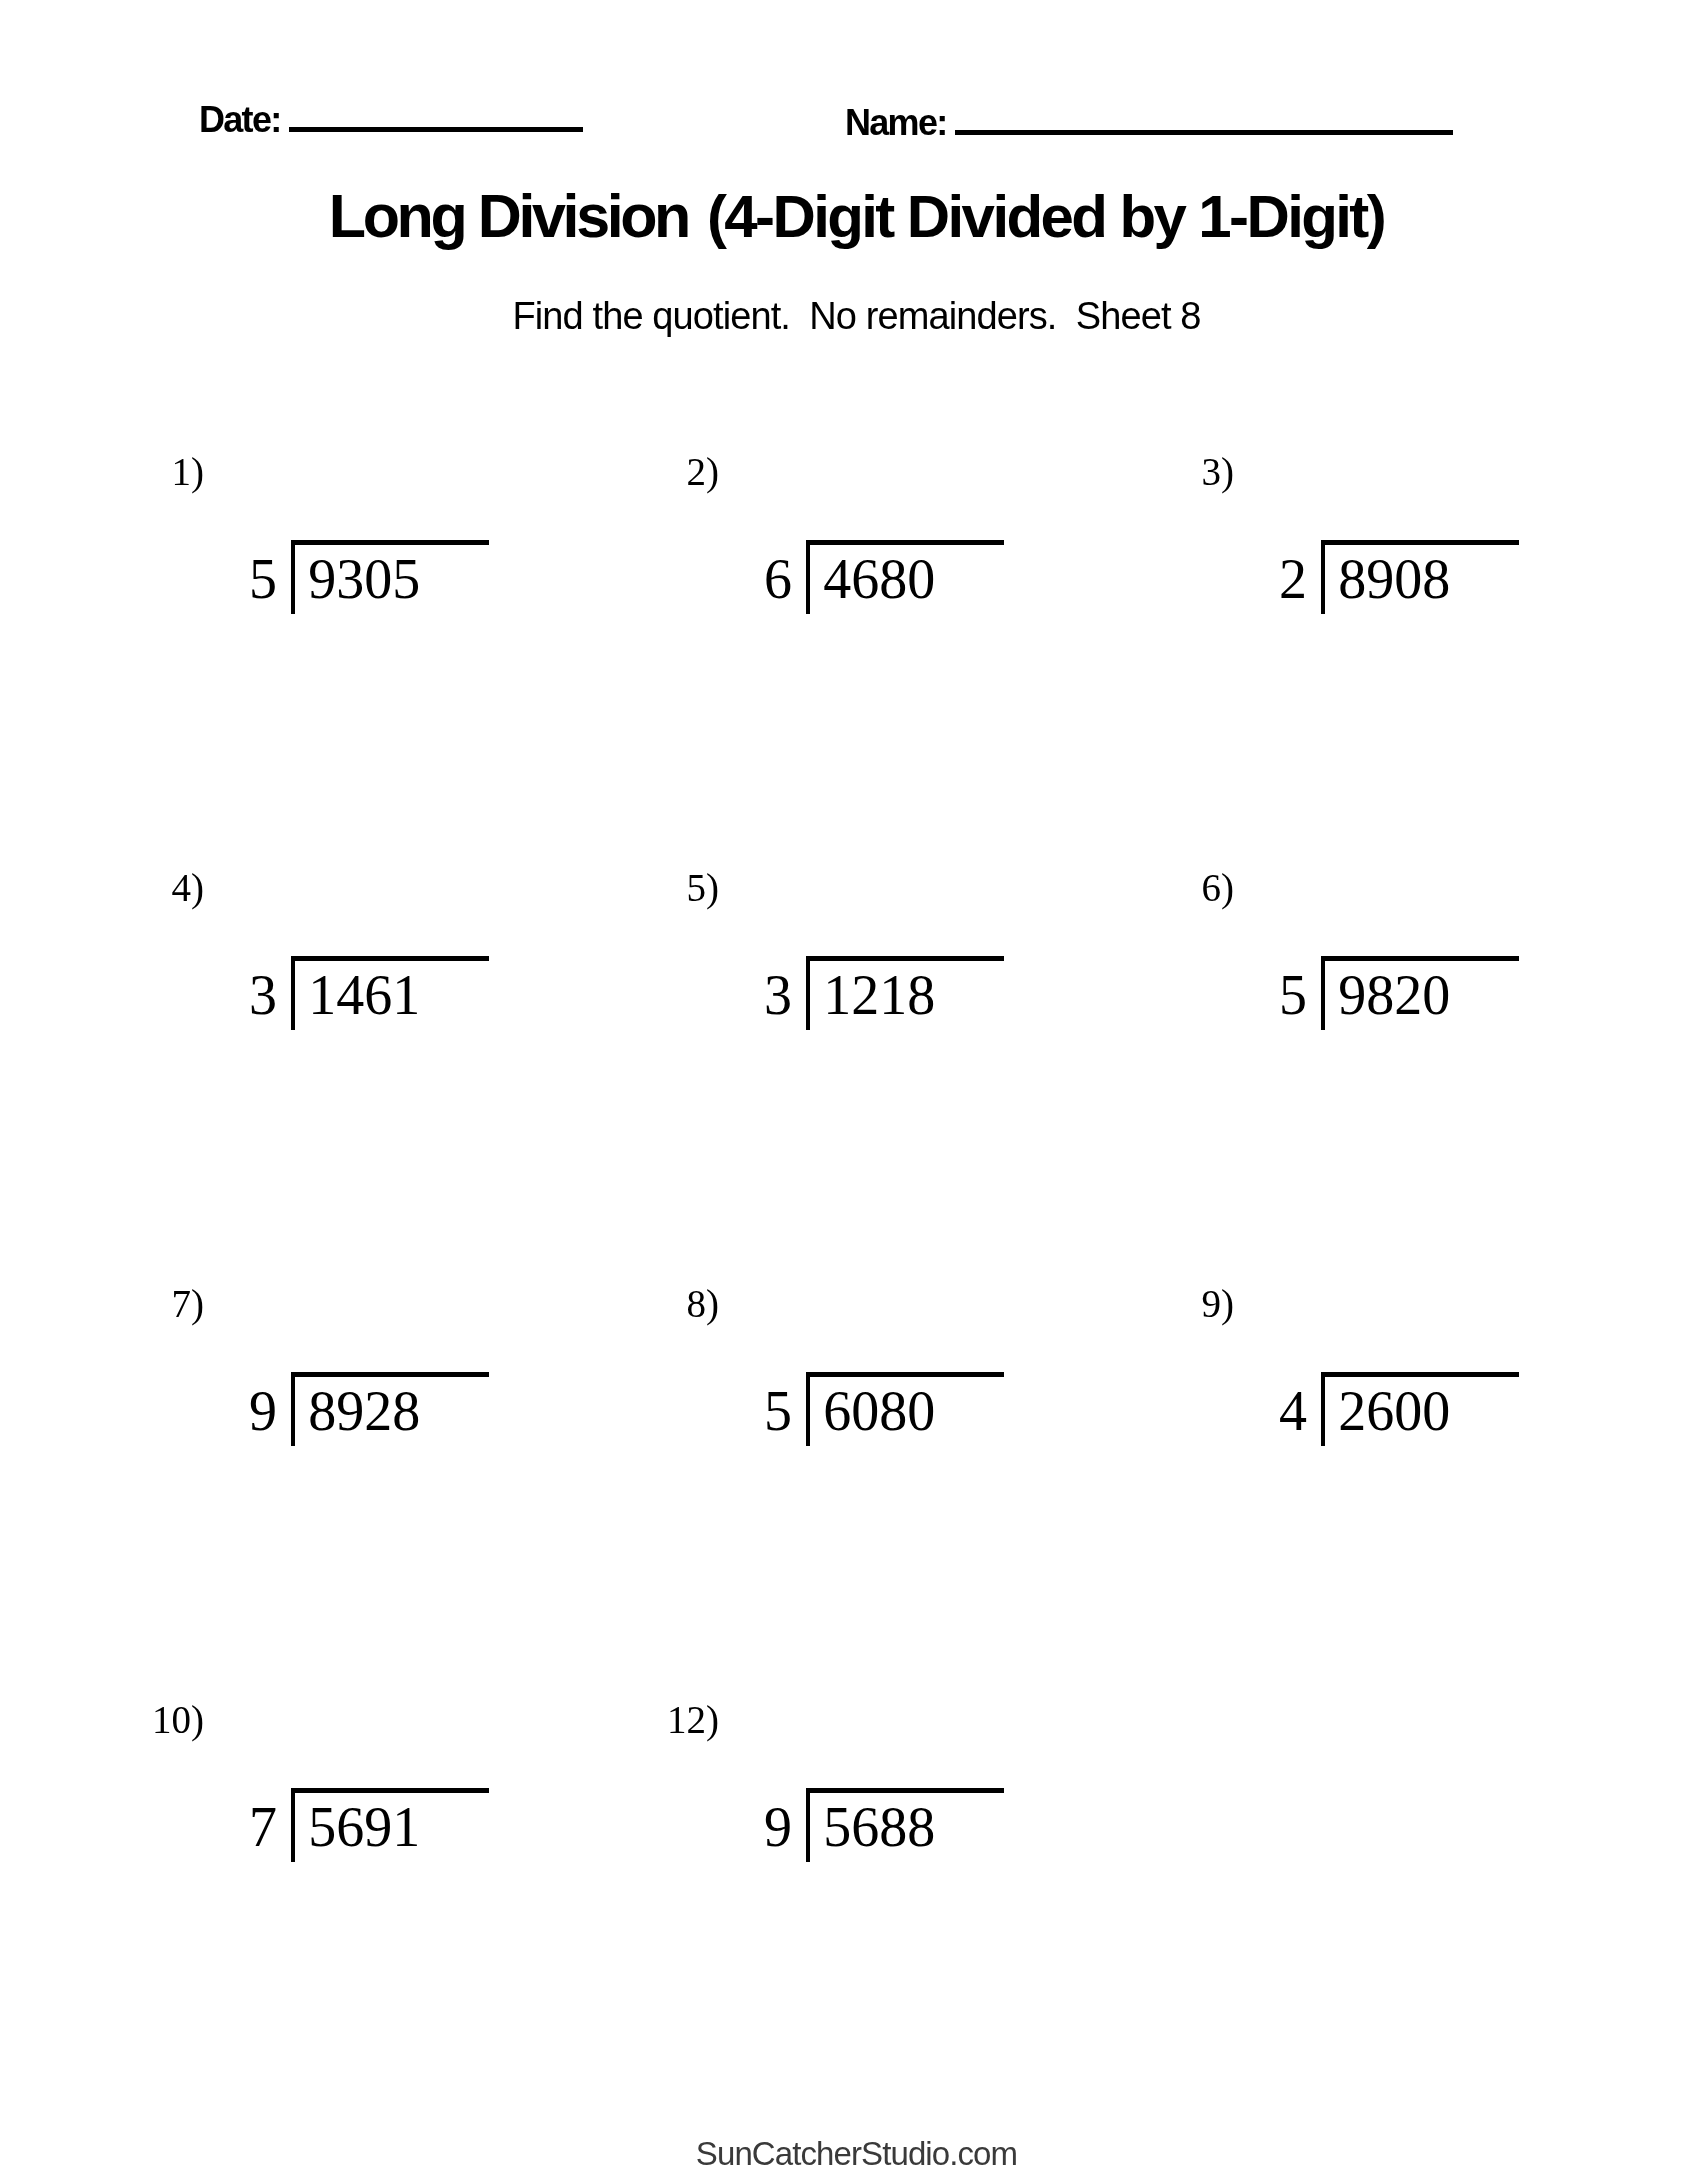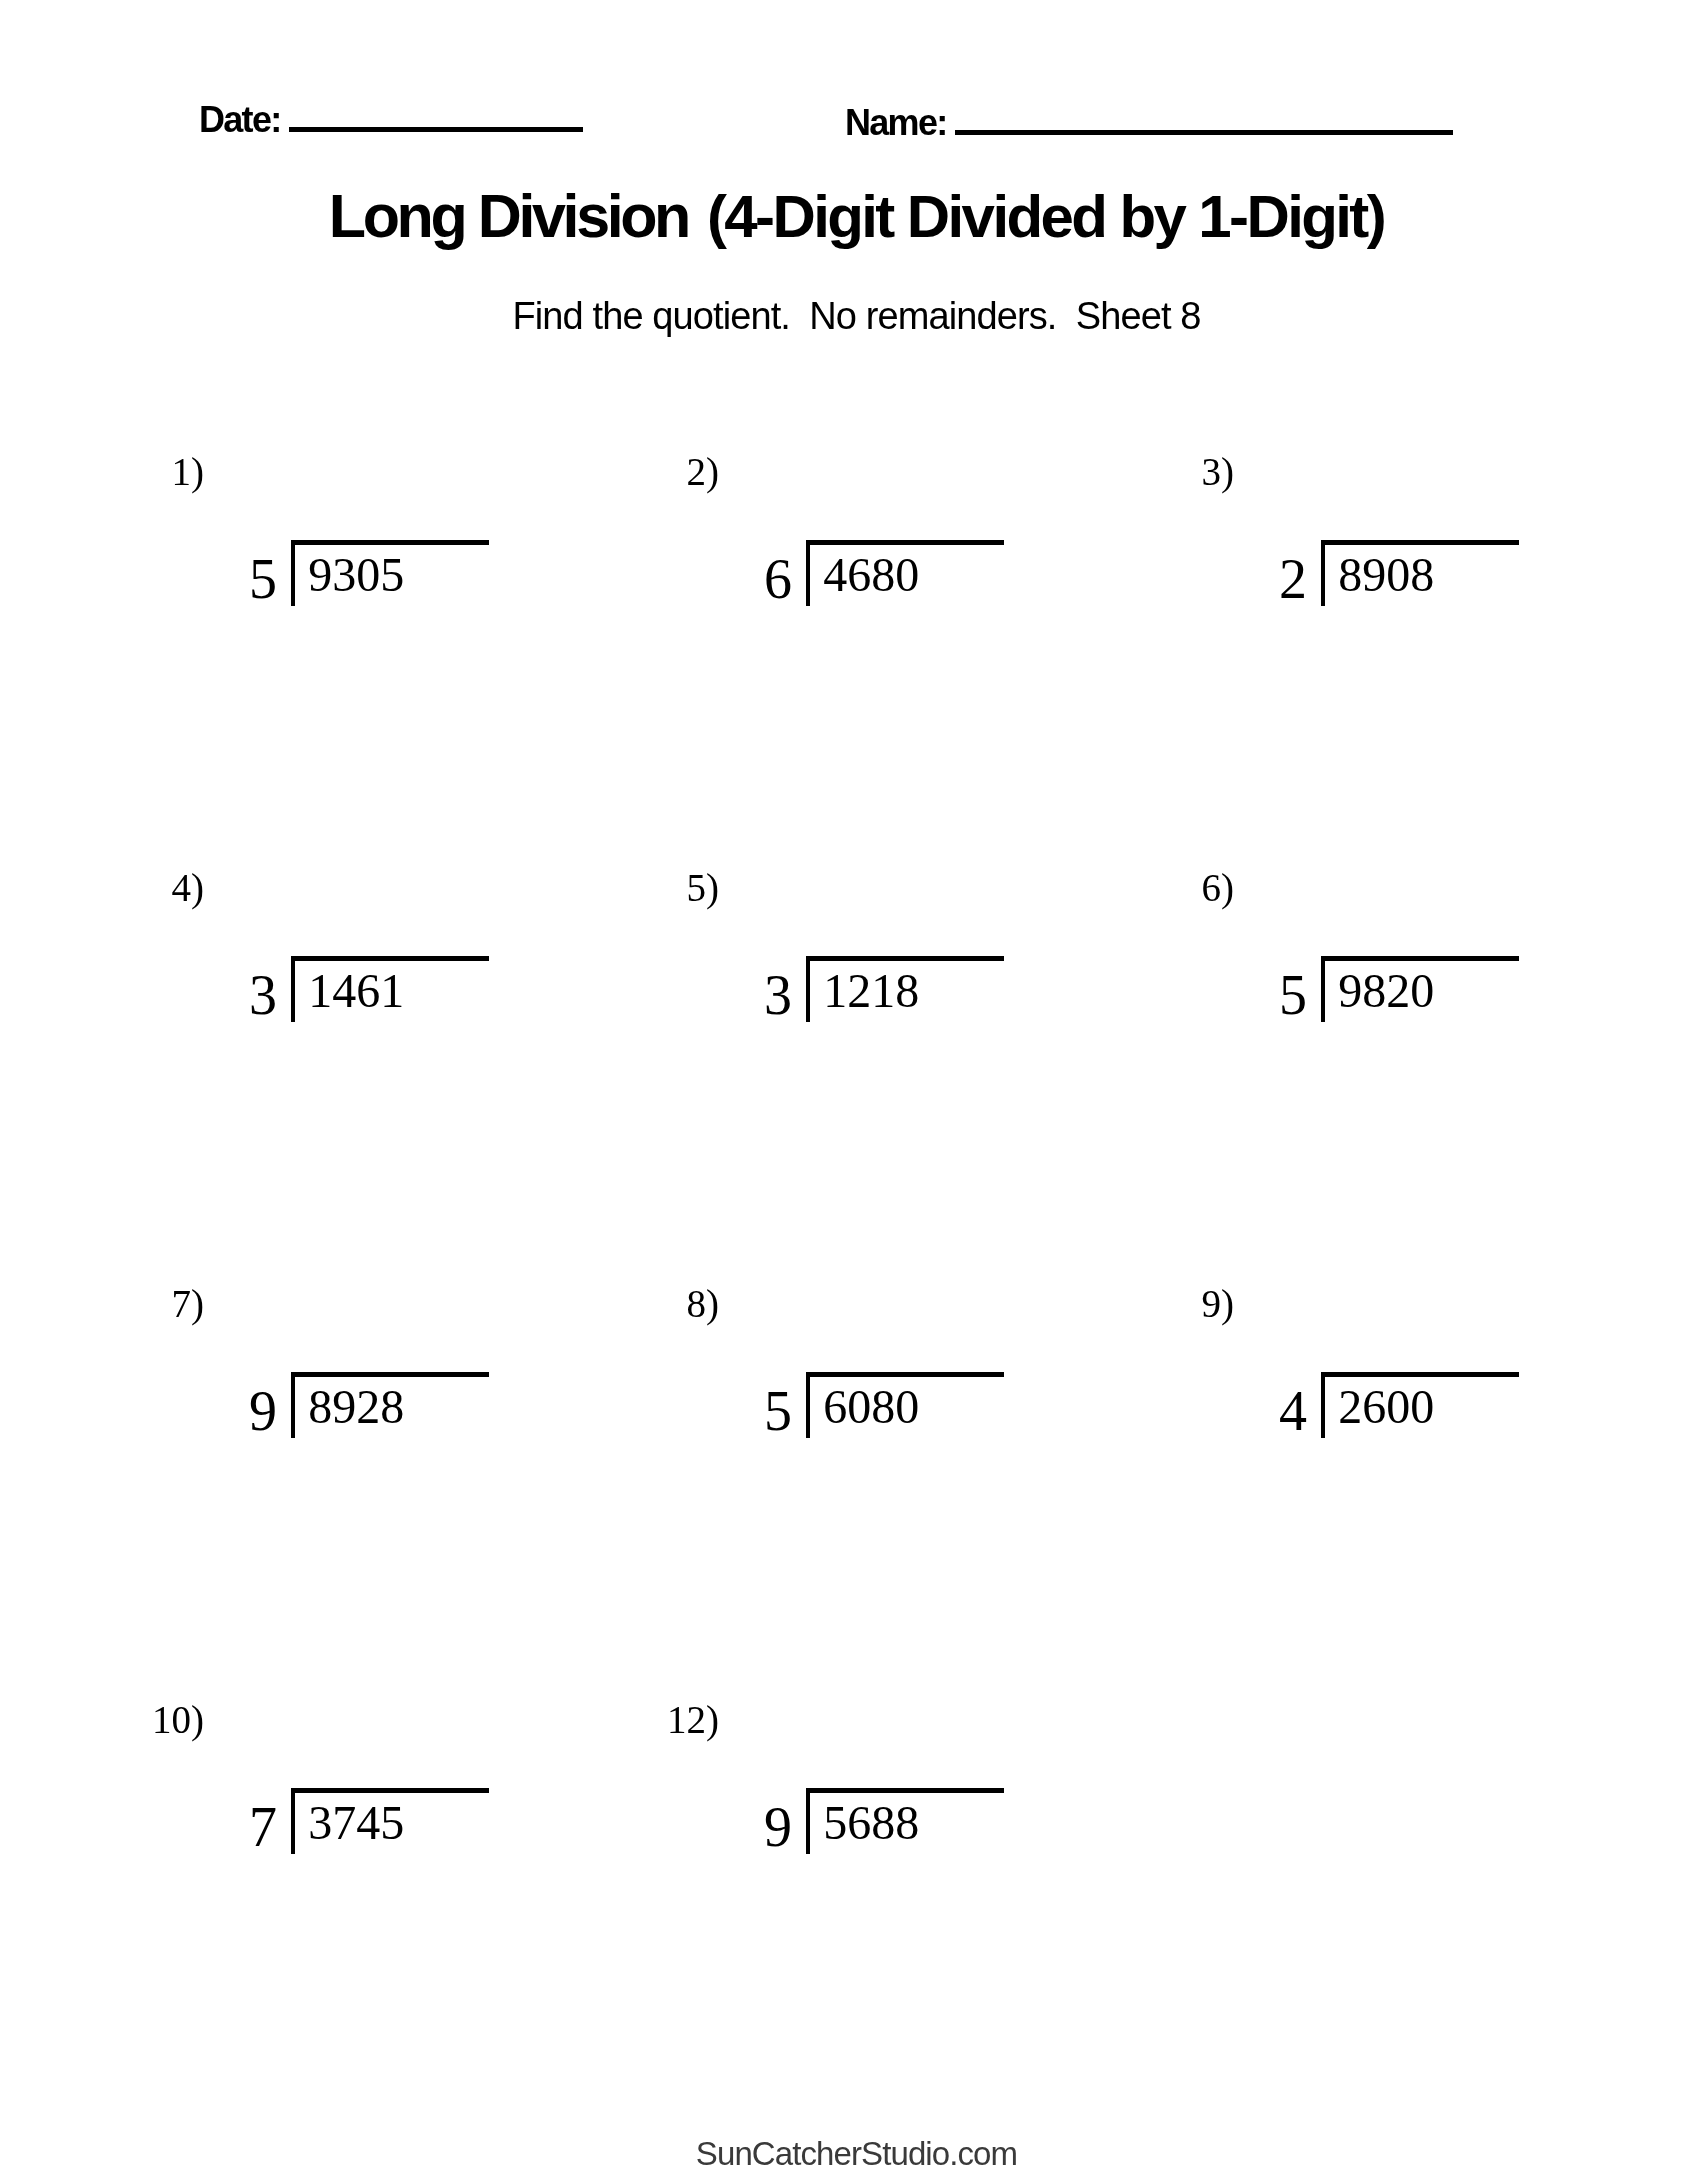--- a/index.html
+++ b/index.html
@@ -100,21 +100,21 @@
     text-align: right;
     font-size: 56px;
     line-height: 1;
     padding-top: 11px;
   }
   .dividend {
     border-top: 5.1px solid #000000;
     border-left: 4.3px solid #000000;
     width: 181px;
     padding: 6px 0 6.8px 13.6px;
-    font-size: 48px;
+    font-size: 56px;
     line-height: 1;
   }
 
   
   .footer {
     position: absolute;
     top: 2135px;
     left: 0;
     width: 100%;
     text-align: center;
@@ -210,21 +210,21 @@
       <div class="division">
         <span class="divisor">4</span>
         <div class="dividend">2600</div>
       </div>
     </div>
 
     <div class="problem">
       <span class="pnum">10)</span>
       <div class="division">
         <span class="divisor">7</span>
-        <div class="dividend">3745</div>
+        <div class="dividend">5691</div>
       </div>
     </div>
 
 
     <div class="problem">
       <span class="pnum">12)</span>
       <div class="division">
         <span class="divisor">9</span>
         <div class="dividend">5688</div>
       </div>

